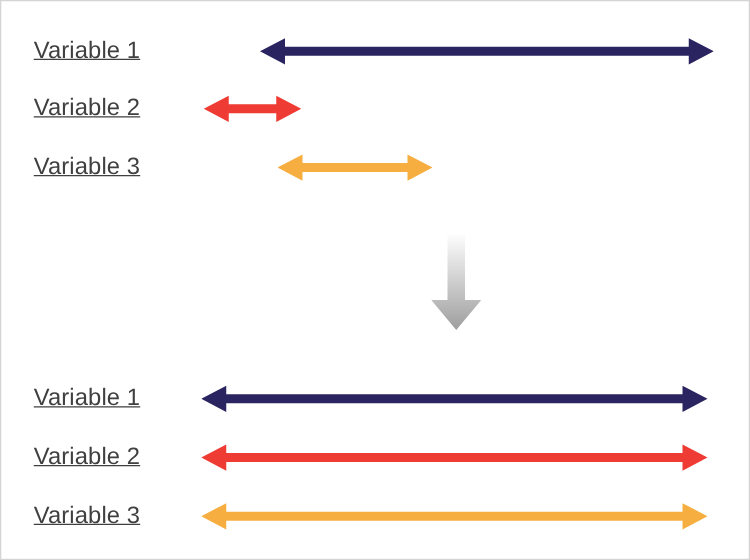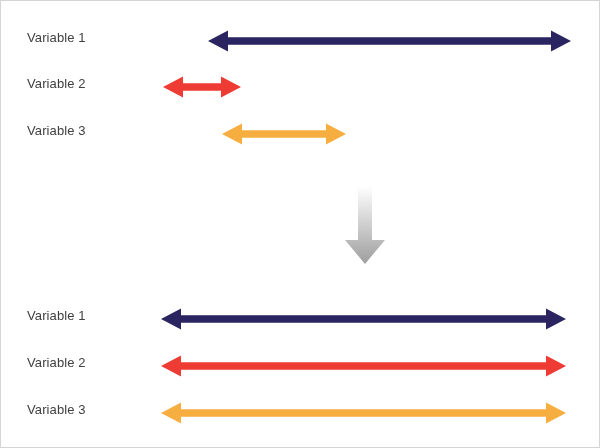--- a/index.html
+++ b/index.html
@@ -15,25 +15,26 @@
     width: 600px;
     height: 448px;
     background: #ffffff;
     box-sizing: border-box;
     border: 1px solid #d4d4d4;
     overflow: hidden;
   }
   .row-label {
     position: absolute;
     left: 26px;
-    font-size: 13px;
+    font-size: 19px;
     color: #404040;
     letter-spacing: 0.1px;
     white-space: nowrap;
     line-height: 1;
+    text-decoration: underline;
   }
   .arrow-svg {
     position: absolute;
     display: block;
   }
   .divider-arrow {
     position: absolute;
     display: block;
   }
 </style>

